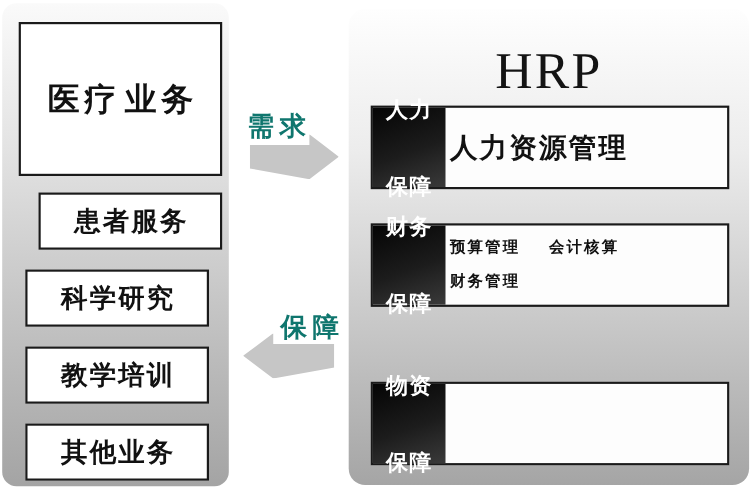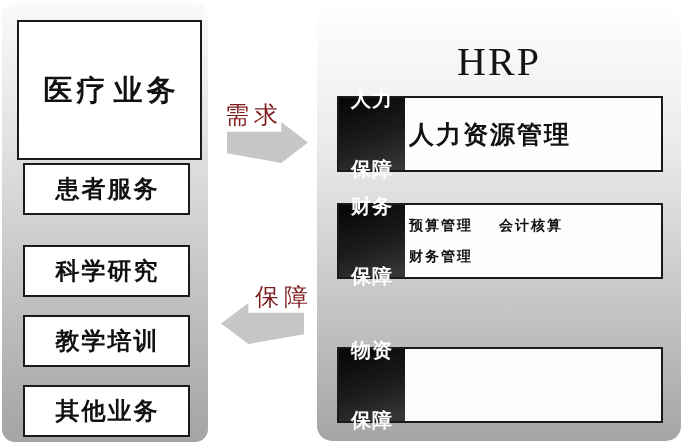--- a/index.html
+++ b/index.html
@@ -32,46 +32,46 @@
     letter-spacing: 4px; text-indent: 4px;
   }
   .item-box {
     position: absolute; left: 21px; width: 167px; height: 52px;
     box-sizing: border-box;
     background: #ffffff; border: 2px solid #1a1a1a;
     display: flex; align-items: center; justify-content: center;
     font-size: 24px; font-weight: bold; color: #111;
     letter-spacing: 2px; text-indent: 2px;
   }
-  .item-0 { top: 160px; }
+  .item-0 { top: 172px; margin-left: 12px; }
   .item-1 { top: 242px; }
   .item-2 { top: 312px; }
   .item-3 { top: 382px; }
   
   .arrow-label {
-    position: absolute; font-size: 24px; font-weight: normal; color: #7f1d1d;
+    position: absolute; font-size: 24px; font-weight: bold; color: #0f766e;
     letter-spacing: 5px; white-space: nowrap;
   }
   .demand-label { left: 225px; top: 99px; }
   .support-label { left: 255px; top: 281px; }
   .mid-arrow { position: absolute; background: #c6c6c6; }
   .demand-arrow {
     left: 227px; top: 122px; width: 81px; height: 41px;
     clip-path: polygon(0% 24%, 67% 24%, 67% 0%, 100% 50%, 67% 100%, 0% 76%);
   }
   .support-arrow {
     left: 221px; top: 303px; width: 83px; height: 41px;
     clip-path: polygon(100% 24%, 33% 24%, 33% 0%, 0% 50%, 33% 100%, 100% 76%);
   }
   
   .hrp-title {
     position: absolute; left: 0; top: 30px; width: 100%;
     text-align: center;
     font-family: "Liberation Serif", serif;
-    font-size: 40px; color: #141414; letter-spacing: 2px;
+    font-size: 47px; color: #141414; letter-spacing: 2px;
   }
   .hrp-row {
     position: absolute; left: 20px; width: 326px; height: 76px;
     box-sizing: border-box;
     background: #fdfdfd; border: 2px solid #1a1a1a;
     display: flex; align-items: stretch;
   }
   .row-0 { top: 88px; }   
   .row-1 { top: 195px; }  
   .row-2 { top: 307px; margin-top: 32px; }  

